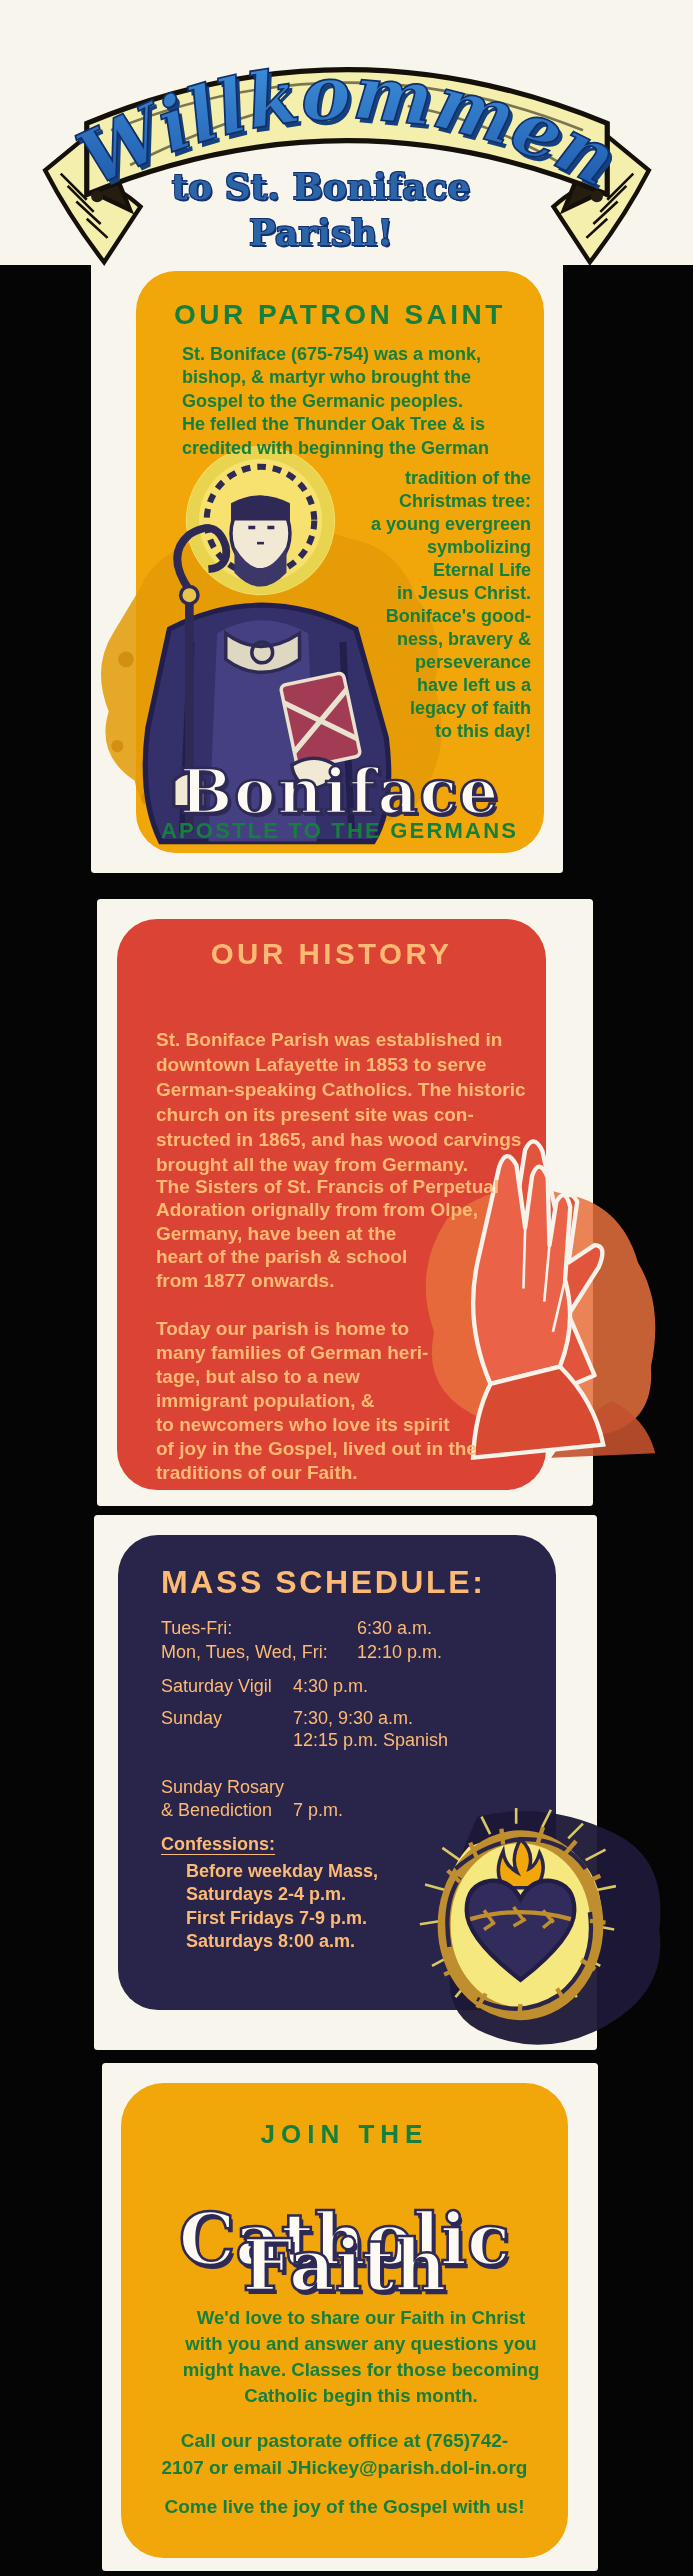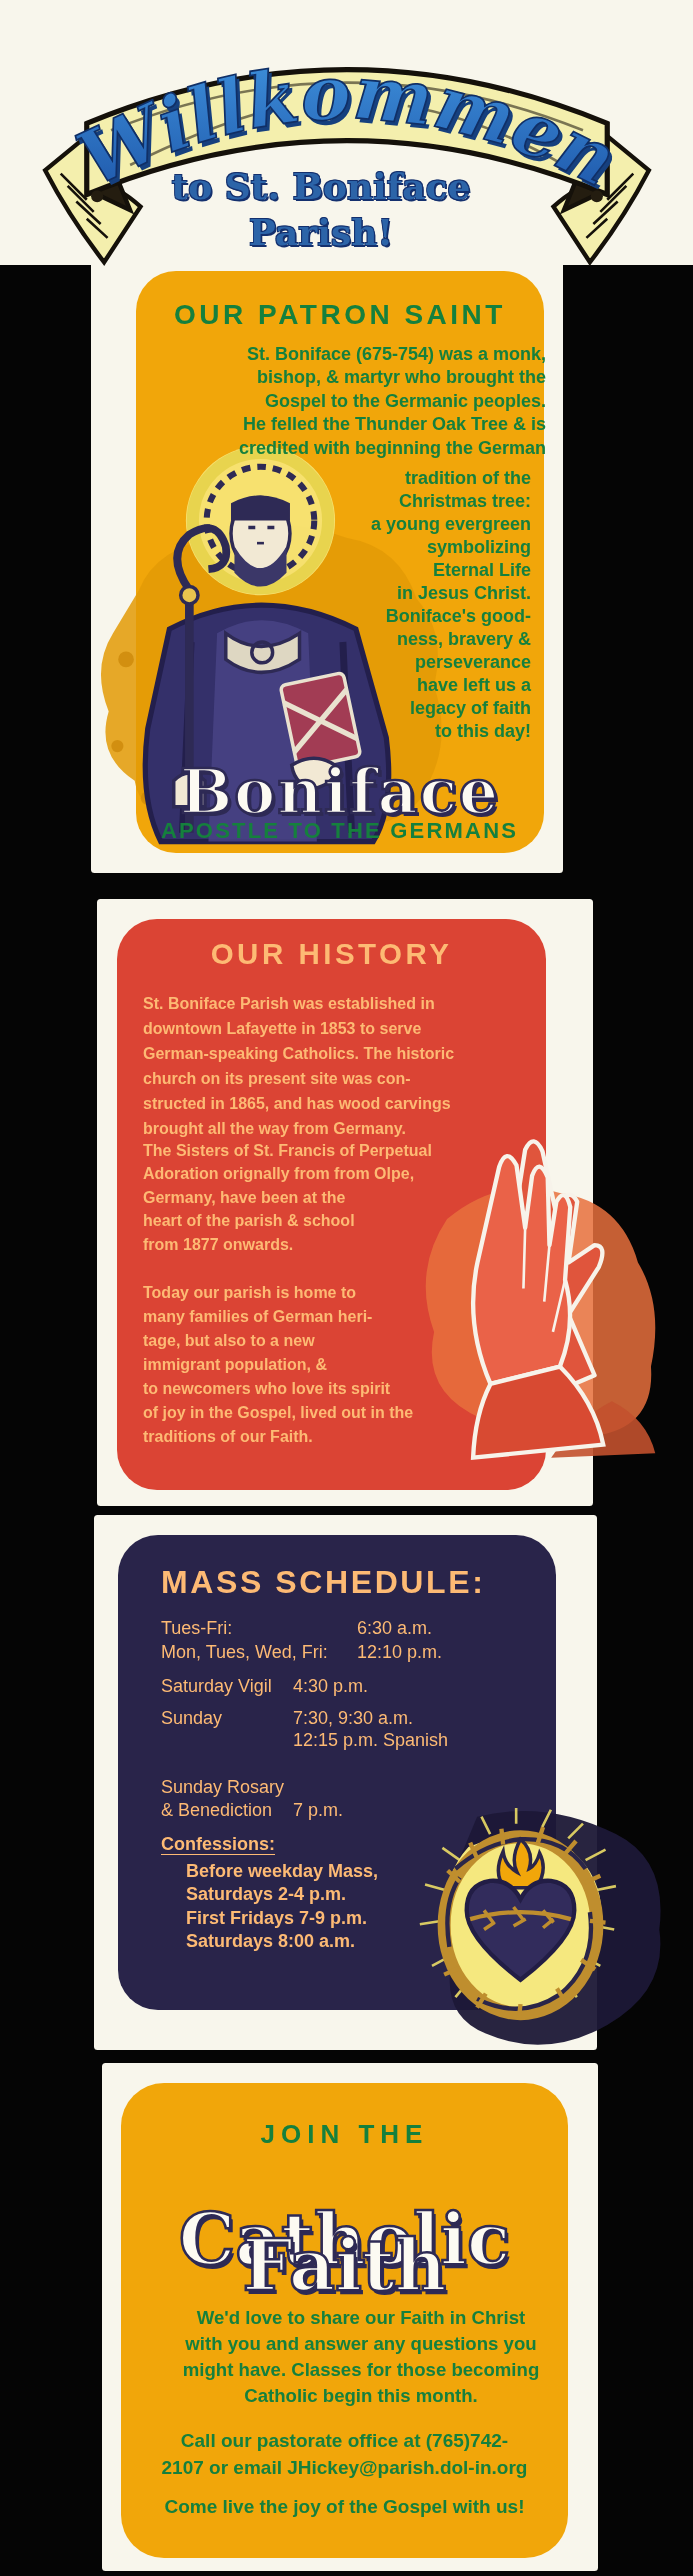--- a/index.html
+++ b/index.html
@@ -29,31 +29,31 @@
   #white3{left:94px;top:1515px;width:503px;height:535px;}
   #navy1{left:118px;top:1535px;width:438px;height:475px;background:#29244a;}
   #white4{left:102px;top:2063px;width:496px;height:508px;}
   #orange2{left:121px;top:2083px;width:447px;height:475px;background:#f1a60a;border-radius:43px;}
   
   .navy{color:#15803d;}
   .white-txt{color:#fdba74;}
   .sec-title{font-weight:bold;letter-spacing:3.5px;text-align:center;}
   .ml{white-space:pre-line;font-weight:bold;}
   #patron-title{left:136px;top:299px;width:408px;font-size:28px;z-index:4;}
-  #patron-intro{left:182px;top:343px;width:364px;font-size:18px;line-height:23.4px;z-index:4;text-align:right;}
+  #patron-intro{left:182px;top:343px;width:364px;font-size:18px;line-height:23.4px;z-index:4;}
   #patron-side{left:253px;top:467px;width:278px;font-size:18px;line-height:23px;text-align:right;z-index:4;}
   #patron-bigname{
     left:123px;top:758px;width:434px;text-align:center;z-index:4;
     font-family:"DejaVu Serif", serif;font-weight:bold;font-size:62px;line-height:68px;
     color:#fcfaf2;-webkit-text-stroke:2.6px #2e2a55;text-shadow:2.6px 2.6px 0 #2e2a55;
     letter-spacing:1.7px;
   }
   #patron-sub{left:101px;top:818px;width:477px;font-size:22px;letter-spacing:2.2px;text-align:center;font-weight:bold;z-index:4;}
   #history-title{left:117px;top:937px;width:429px;font-size:29.5px;z-index:4;}
-  .hist-par{left:143px;font-size:16px;z-index:4;}
+  .hist-par{left:156px;font-size:19px;z-index:4;margin-top:36px;}
   #hist-p1{top:991px;line-height:25px;width:399px;}
   #hist-p2{top:1139px;line-height:23.4px;width:364px;}
   #hist-p3{top:1281px;line-height:24px;width:364px;}
   #mass-title{left:161px;top:1564px;width:416px;font-size:32px;font-weight:bold;letter-spacing:2.6px;z-index:4;}
   .sched-row{left:161px;width:382px;font-size:18px;font-weight:normal;z-index:4;height:22.6px;}
   .sched-row .t-near{position:absolute;left:132px;top:0;}
   .sched-row .t-far{position:absolute;left:196px;top:0;}
   .sched-label{position:absolute;left:0;top:0;}
   #conf-head{left:161px;top:1834px;font-size:18px;font-weight:bold;text-decoration:underline;text-underline-offset:3.5px;z-index:4;}
   #conf-lines{left:161px;top:1860px;width:278px;font-size:18px;line-height:23.4px;z-index:4;margin-left:25px;}

